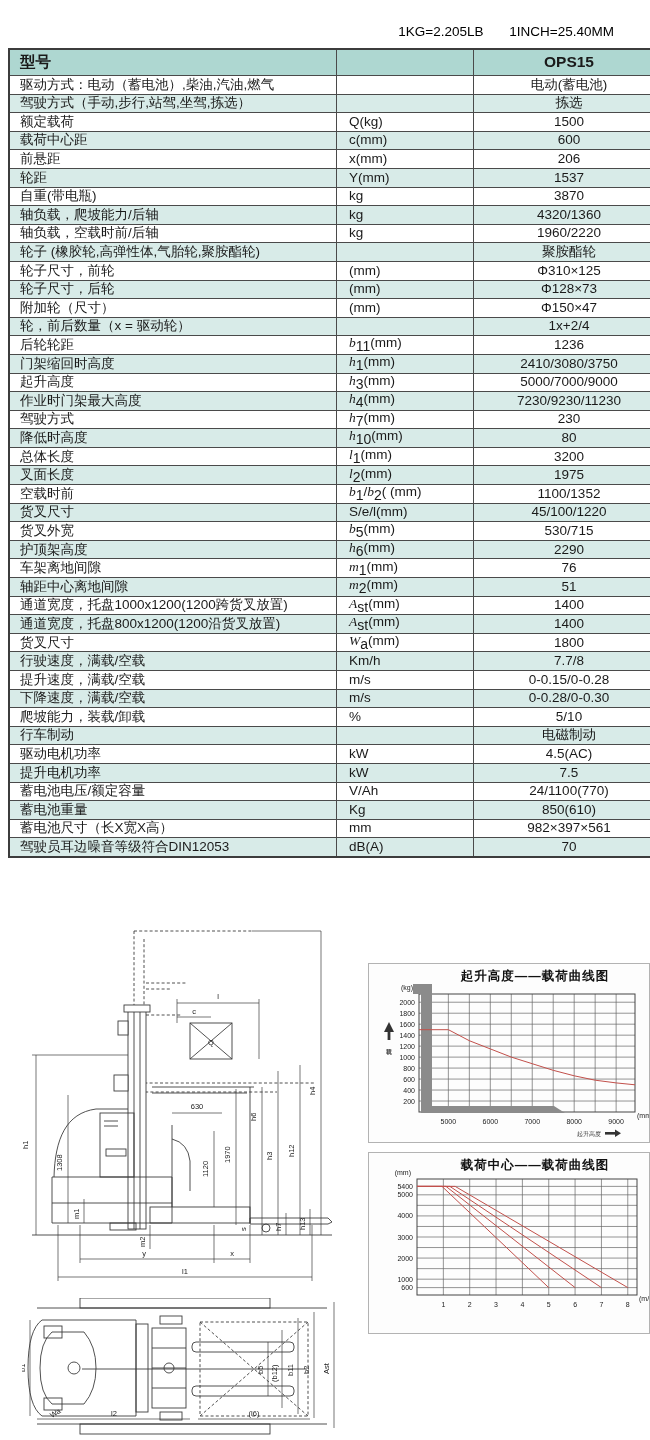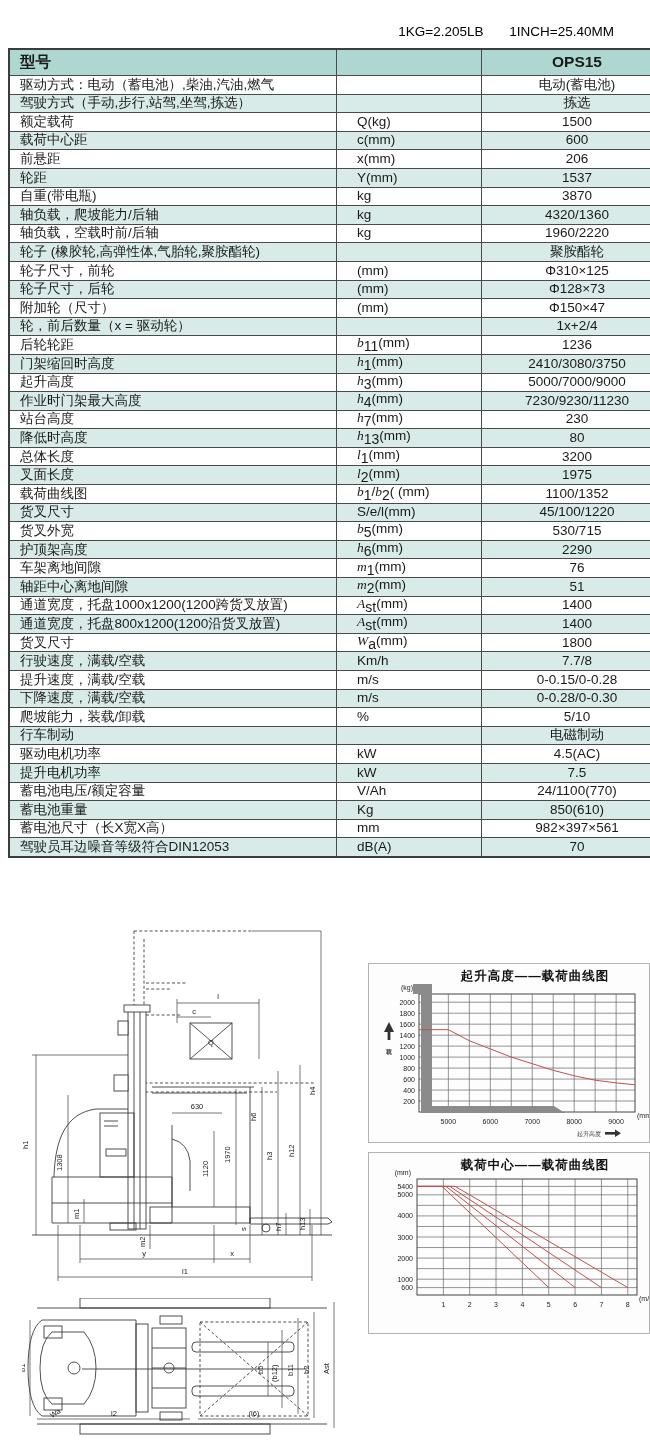--- a/index.html
+++ b/index.html
@@ -9,21 +9,21 @@
   .conv{position:absolute;top:24px;right:36px;font-size:13.5px;color:#000;}
   .conv span{margin-left:22px;margin-top:6px;}
   .conv span:first-child{margin-left:0;}
   
   .tblwrap{position:absolute;left:8px;top:48px;width:634px;}
   table.spec{border-collapse:collapse;width:634px;table-layout:fixed;
              border:2px solid #3c3c3c;}
   table.spec td,table.spec th{border:1px solid #4a4a4a;padding:0 6px;line-height:1.05;
              font-size:13.5px;height:17.6px;overflow:hidden;white-space:nowrap;}
   table.spec .c1{width:310px;text-align:left;padding-left:10px;}
-  table.spec .c2{width:118px;text-align:left;padding-left:20px;}
+  table.spec .c2{width:118px;text-align:left;padding-left:12px;}
   table.spec .c3{width:178px;text-align:center;}
   table.spec tr.hdr td{background:#aed7d1;font-weight:bold;font-size:15.5px;height:25px;}
   table.spec tr.alt td{background:#d8ebe8;}
   table.spec td i{font-style:italic;font-family:"Liberation Serif","DejaVu Serif",serif;}
   table.spec td sub{font-size:14px;}
   
   .chartbox{position:absolute;width:280px;background:#fdfdfd;border:1px solid #b3b3b3;}
   .chartbox svg{display:block;}
   svg text{font-family:"Liberation Sans","DejaVu Sans",sans-serif;}
   .tick{font-size:7px;fill:#222;}
@@ -146,41 +146,41 @@
             <td class="c1">起升高度</td>
             <td class="c2"><i>h</i><sub>3</sub>(mm)</td>
             <td class="c3">5000/7000/9000</td>
           </tr>
           <tr class="alt">
             <td class="c1">作业时门架最大高度</td>
             <td class="c2"><i>h</i><sub>4</sub>(mm)</td>
             <td class="c3">7230/9230/11230</td>
           </tr>
           <tr>
-            <td class="c1">站台高度</td>
+            <td class="c1">驾驶方式</td>
             <td class="c2"><i>h</i><sub>7</sub>(mm)</td>
             <td class="c3">230</td>
           </tr>
           <tr class="alt">
             <td class="c1">降低时高度</td>
-            <td class="c2"><i>h</i><sub>13</sub>(mm)</td>
+            <td class="c2"><i>h</i><sub>10</sub>(mm)</td>
             <td class="c3">80</td>
           </tr>
           <tr>
             <td class="c1">总体长度</td>
             <td class="c2"><i>l</i><sub>1</sub>(mm)</td>
             <td class="c3">3200</td>
           </tr>
           <tr class="alt">
             <td class="c1">叉面长度</td>
             <td class="c2"><i>l</i><sub>2</sub>(mm)</td>
             <td class="c3">1975</td>
           </tr>
           <tr>
-            <td class="c1">载荷曲线图</td>
+            <td class="c1">空载时前</td>
             <td class="c2"><i>b</i><sub>1</sub>/<i>b</i><sub>2</sub>( (mm)</td>
             <td class="c3">1100/1352</td>
           </tr>
           <tr class="alt">
             <td class="c1">货叉尺寸</td>
             <td class="c2">S/e/l(mm)</td>
             <td class="c3">45/100/1220</td>
           </tr>
           <tr>
             <td class="c1">货叉外宽</td>

